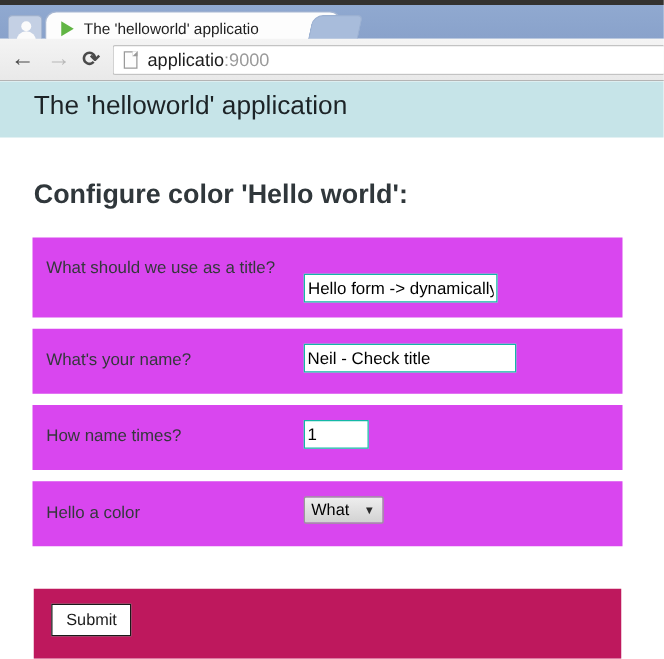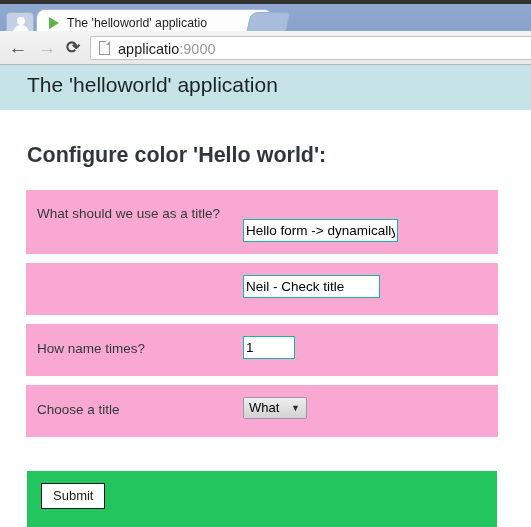--- a/index.html
+++ b/index.html
@@ -222,21 +222,21 @@
   }
 
   .form-rows {
     position: absolute;
     left: 26px;
     top: 125px;
     width: 472px;
   }
   .form-row {
     position: relative;
-    background: #f9a8d4;
+    background: #d946ef;
     height: 52px;
     margin-bottom: 9px;
   }
   .form-row.tall { height: 64px; }
 
   .row-label {
     position: absolute;
     left: 11px;
     top: 14px;
     width: 190px;
@@ -260,21 +260,21 @@
     padding: 1px 2px;
     font-family: "Liberation Sans", sans-serif;
     font-size: 13.5px;
     color: #000000;
     background: #ffffff;
     border: 1px solid #14b8a6;
     border-radius: 0;
     outline: none;
   }
   input.field-title { width: 155px; }
-  input.field-name  { width: 137px; }
+  input.field-name  { width: 170px; }
   input.field-times { width: 52px; }
 
   .select-box {
     position: relative;
     display: inline-block;
     box-sizing: border-box;
     height: 22px;
     min-width: 64px;
     padding: 0 22px 0 5px;
     line-height: 20px;
@@ -295,21 +295,21 @@
     font-size: 9px;
     color: #2b2b2b;
   }
 
   .footer-bar {
     position: absolute;
     left: 27px;
     top: 406px;
     width: 470px;
     height: 56px;
-    background: #22c55e;
+    background: #be185d;
   }
   .submit-button {
     position: absolute;
     left: 14px;
     top: 12px;
     height: 26px;
     min-width: 60px;
     padding: 0 11px;
     background: #ffffff;
     border: 1px solid #1a1a1a;
@@ -368,34 +368,35 @@
     <div class="form-rows">
 
       <div class="form-row tall">
         <div class="row-label">What should we use as a title?</div>
         <div class="field-wrap">
           <input class="text-field field-title" type="text" value="Hello form -&gt; dynamically" style="">
         </div>
       </div>
 
       <div class="form-row">
+        <div class="row-label">What's your name?</div>
         <div class="field-wrap">
           <input class="text-field field-name" type="text" value="Neil - Check title" style="">
         </div>
       </div>
 
       <div class="form-row">
         <div class="row-label">How name times?</div>
         <div class="field-wrap">
           <input class="text-field field-times" type="text" value="1" style="">
         </div>
       </div>
 
       <div class="form-row">
-        <div class="row-label">Choose a title</div>
+        <div class="row-label">Hello a color</div>
         <div class="field-wrap">
           <div class="select-box">
             <span>What</span>
             <span class="select-arrow">▼</span>
           </div>
         </div>
       </div>
 
     </div>
 

